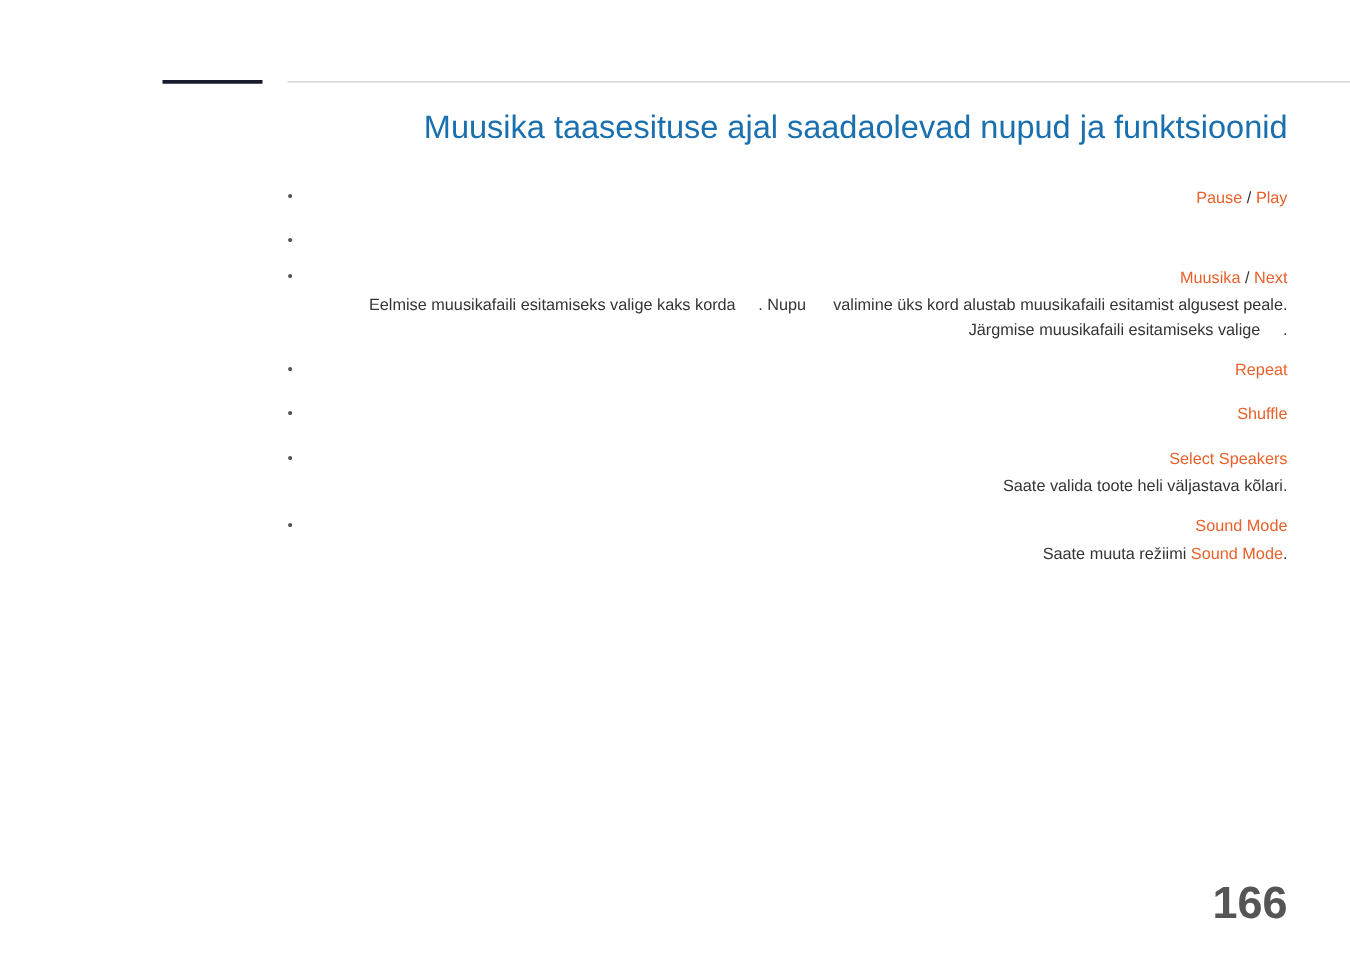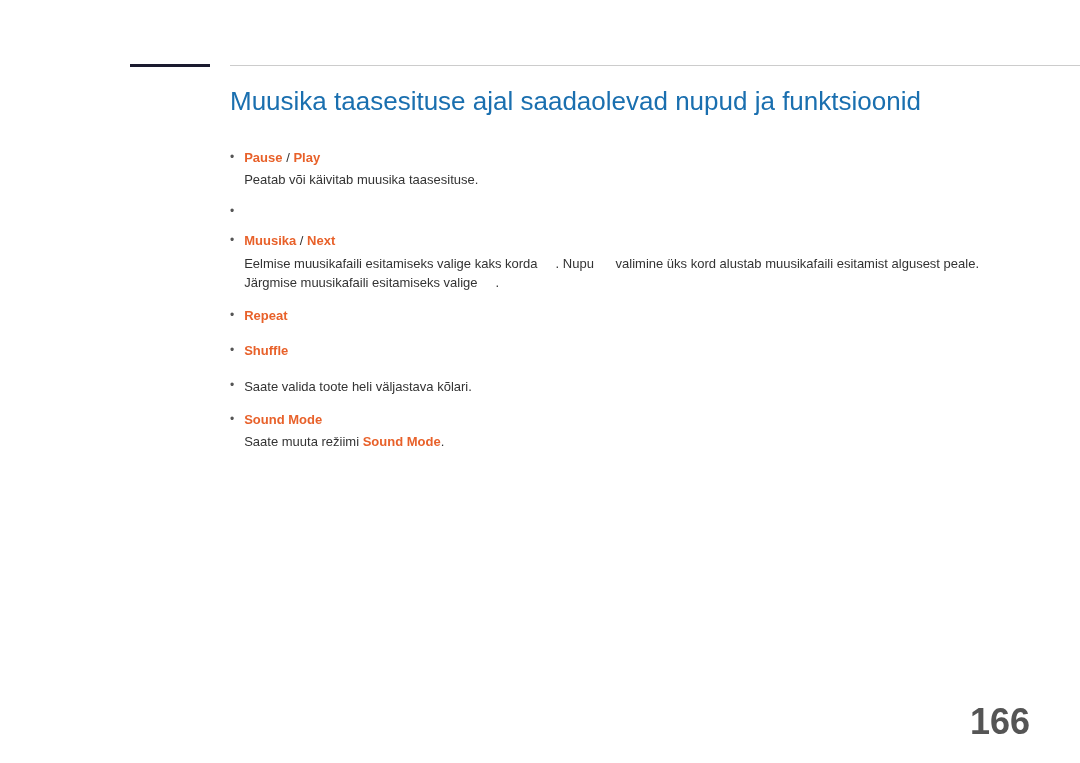--- a/index.html
+++ b/index.html
@@ -42,20 +42,21 @@
       background: #cccccc;
       margin-top: 5px;
     }
 
     .main-content {
       position: absolute;
       top: 85px;
       left: 230px;
       right: 50px;
       bottom: 40px;
+      text-align: right;
     }
 
     .page-title {
       font-size: 26px;
       color: #1a6faf;
       font-weight: 400;
       margin-bottom: 30px;
       line-height: 1.3;
     }
 
@@ -89,21 +90,21 @@
     }
 
     .item-desc {
       font-size: 13px;
       color: #333;
       line-height: 1.5;
     }
 
     .highlight-orange {
       color: #e8612a;
-      font-weight: bold;
+      font-weight: normal;
     }
 
     .text-normal {
       color: #333;
     }
 
     .page-number {
       position: absolute;
       bottom: 20px;
       right: 50px;
@@ -128,21 +129,20 @@
   <ul class="items-list">
 
     <li class="list-item">
       <span class="bullet">•</span>
       <div class="item-content">
         <div class="item-header">
           <span class="highlight-orange">Pause</span>
           <span class="text-normal"> / </span>
           <span class="highlight-orange">Play</span>
         </div>
-        <div class="item-desc">Peatab või käivitab muusika taasesituse.</div>
       </div>
     </li>
 
     <li class="list-item">
       <span class="bullet">•</span>
       <div class="item-content">
       </div>
     </li>
 
     <li class="list-item">
@@ -172,20 +172,23 @@
       <div class="item-content">
         <div class="item-header">
           <span class="highlight-orange">Shuffle</span>
         </div>
       </div>
     </li>
 
     <li class="list-item">
       <span class="bullet">•</span>
       <div class="item-content">
+        <div class="item-header">
+          <span class="highlight-orange">Select Speakers</span>
+        </div>
         <div class="item-desc">Saate valida toote heli väljastava kõlari.</div>
       </div>
     </li>
 
     <li class="list-item">
       <span class="bullet">•</span>
       <div class="item-content">
         <div class="item-header">
           <span class="highlight-orange">Sound Mode</span>
         </div>

